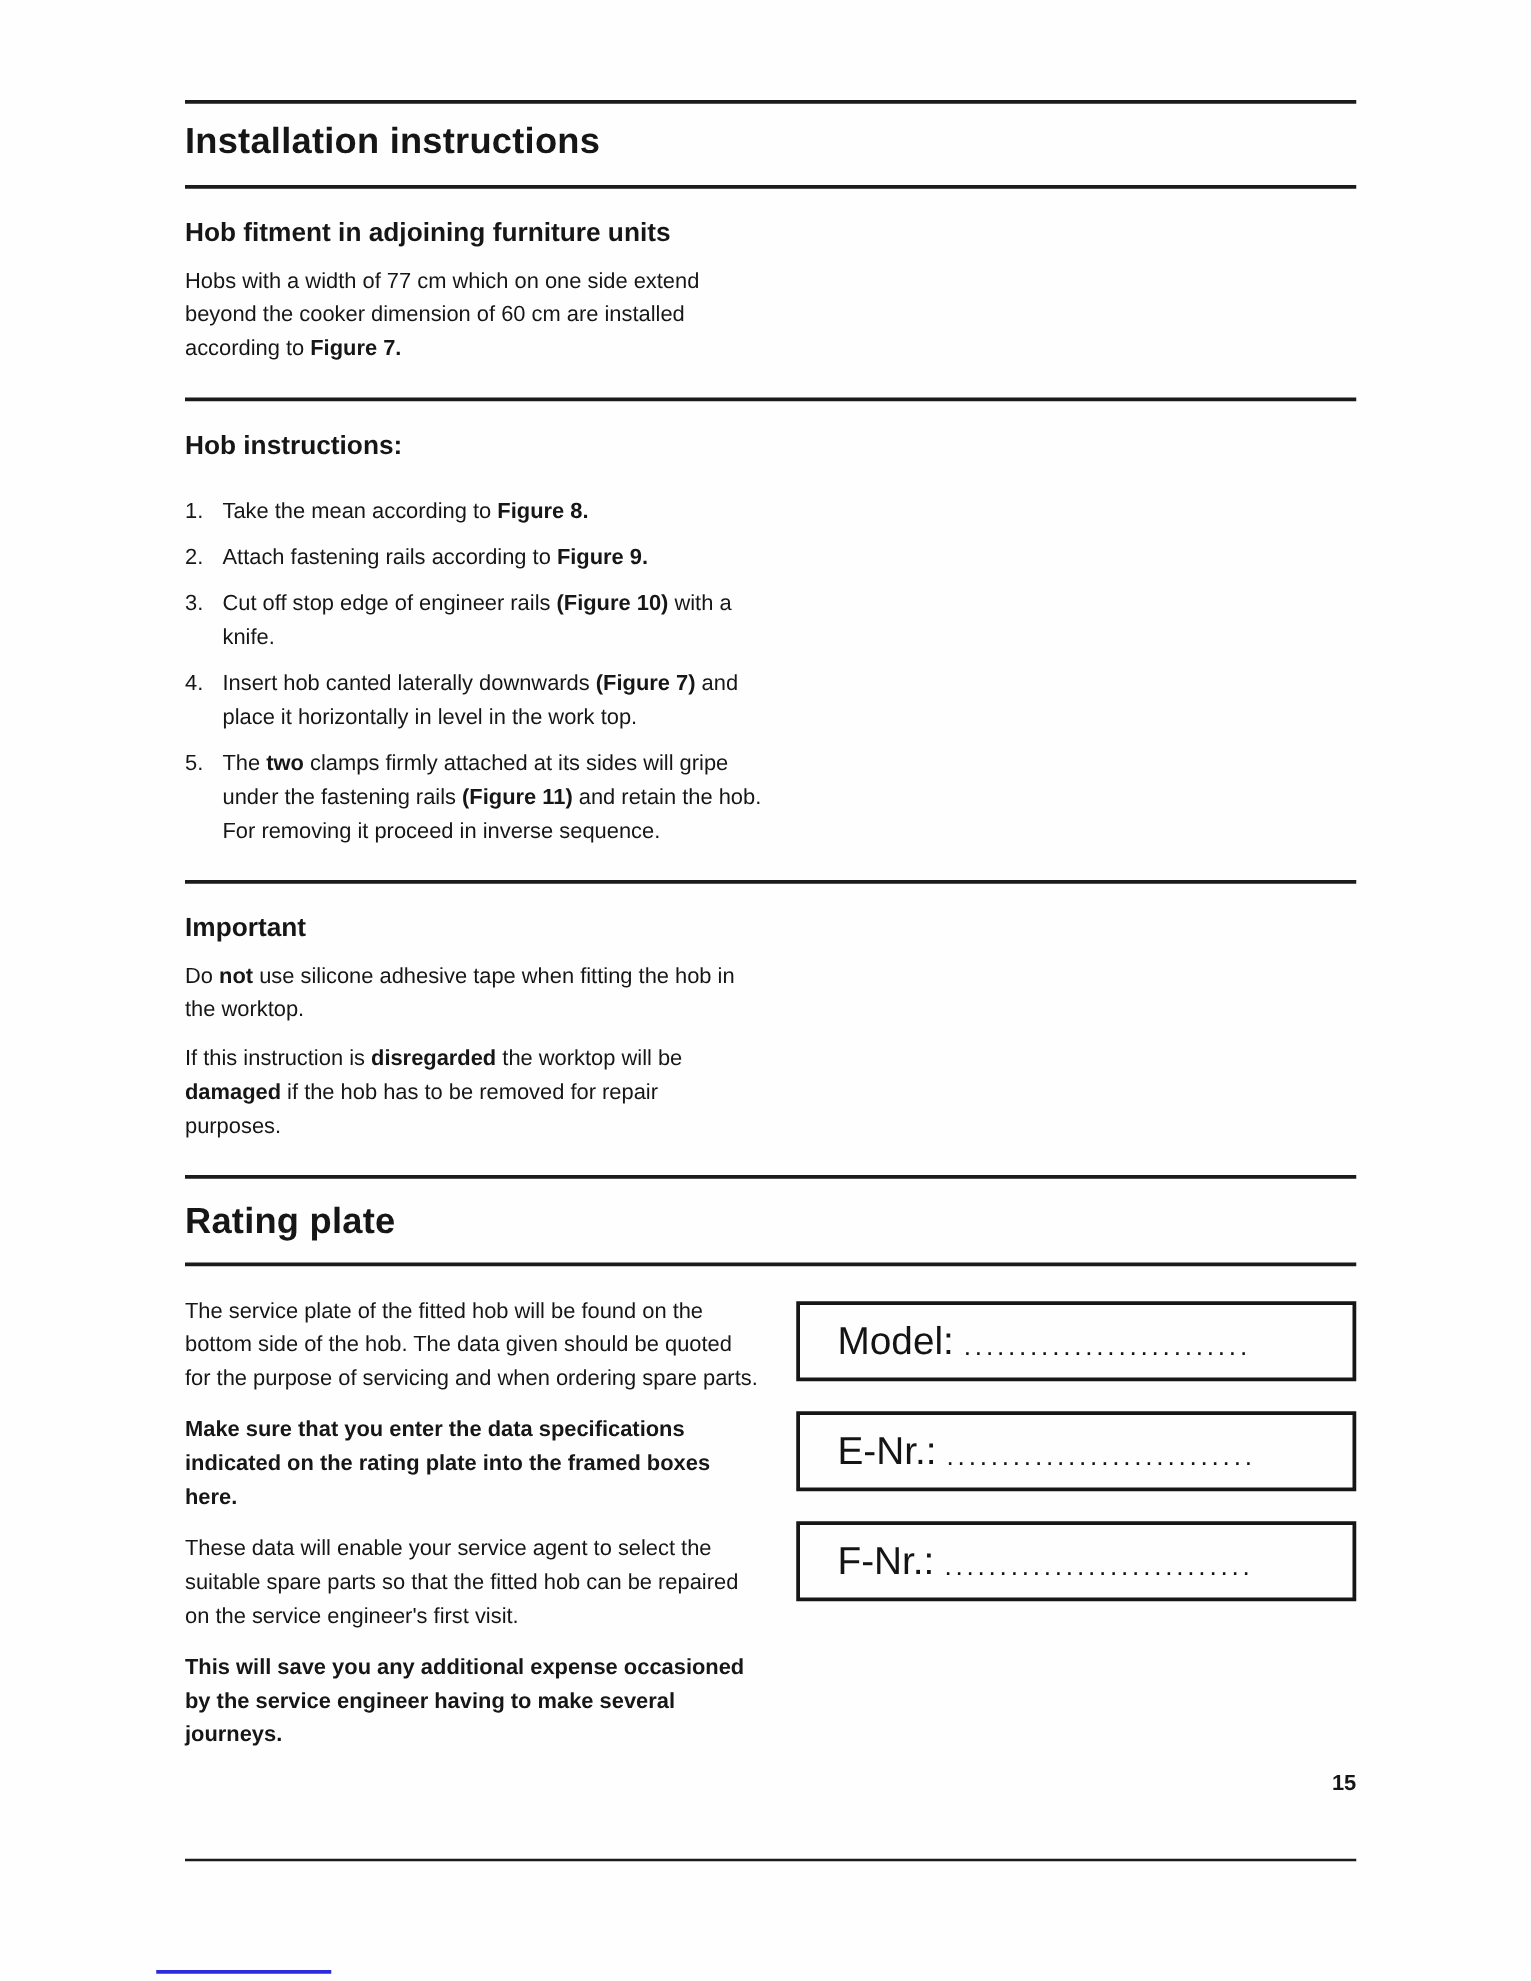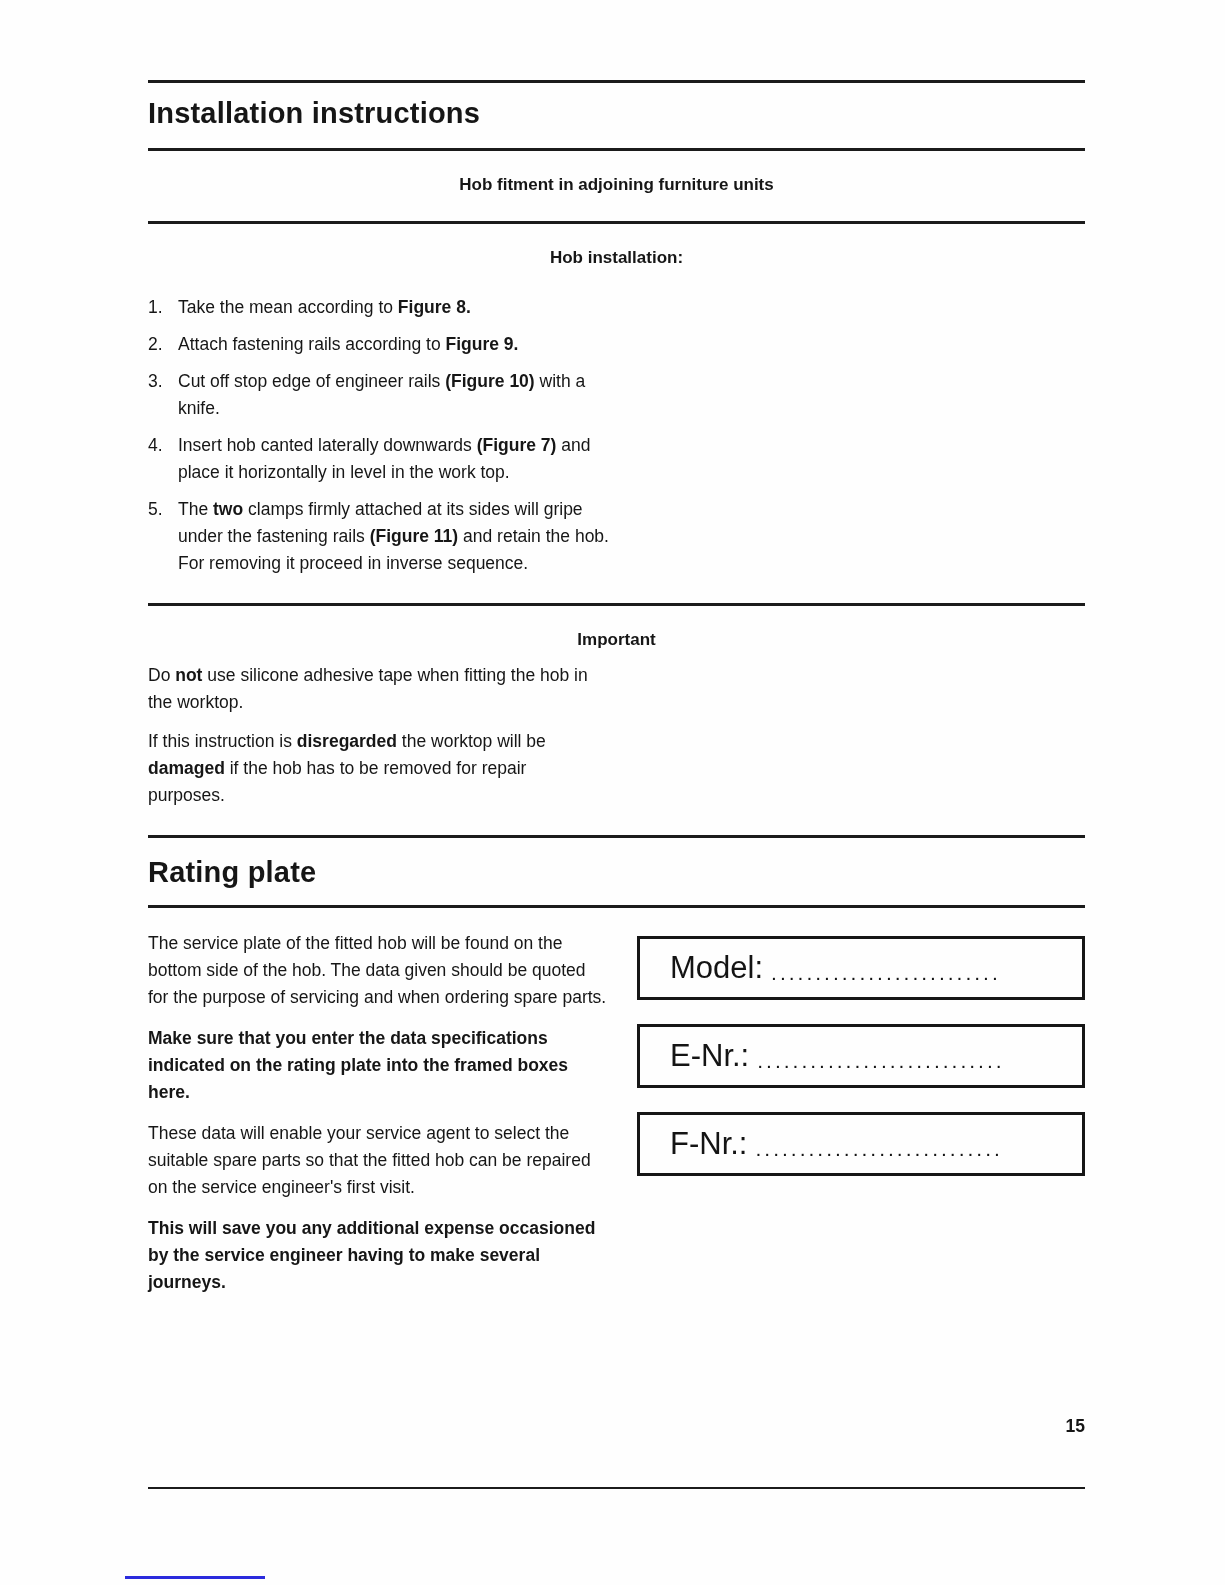--- a/index.html
+++ b/index.html
@@ -9,21 +9,21 @@
     position:relative;
     width:1225px; height:1585px;
     background:#fefefe;
     overflow:hidden;
   }
   .band { padding:0 140px 0 148px; }
   .rule { height:3px; background:#1b1b1b; border:none; }
   .rule-top { margin-top:80px; }
   h1.doc-title { font-size:29px; font-weight:bold; margin-top:14px; letter-spacing:0.2px; }
   .rule-after-title { margin-top:18px; }
-  h3.subhead { font-size:17px; font-weight:bold; margin-top:24px;text-align:center; }
+  h3.subhead { font-size:21px; font-weight:bold; margin-top:24px; }
   p.body-text, .step-text { font-size:17.5px; line-height:27px; }
   p.body-text { width:460px; margin-top:12px; }
   .rule-mid { margin-top:26px; }
   .steps { margin-top:26px; width:470px; }
   .step { display:flex; margin-bottom:10px; }
   .num { width:30px; flex:0 0 30px; font-size:17.5px; line-height:27px; }
   .step-text { flex:1; }
   .b { font-weight:bold; }
   h2.section-title { font-size:29px; font-weight:bold; margin-top:18px; letter-spacing:0.2px; }
   .rule-after-section { margin-top:16px; }
@@ -54,26 +54,27 @@
   <div class="band">
 
     <div class="rule rule-top"></div>
 
     <h1 class="doc-title">Installation instructions</h1>
 
     <div class="rule rule-after-title"></div>
 
     <section>
       <h3 class="subhead">Hob fitment in adjoining furniture units</h3>
+      <p class="body-text"><span>Hobs with a width of 77 cm which on one side extend beyond the cooker dimension of 60 cm are installed according to </span><span class="b">Figure 7.</span></p>
     </section>
 
     <div class="rule rule-mid"></div>
 
     <section>
-      <h3 class="subhead">Hob installation:</h3>
+      <h3 class="subhead">Hob instructions:</h3>
       <div class="steps">
         <div class="step">
           <span class="num">1.</span>
           <span class="step-text"><span>Take the mean according to </span><span class="b">Figure 8.</span></span>
         </div>
         <div class="step">
           <span class="num">2.</span>
           <span class="step-text"><span>Attach fastening rails according to </span><span class="b">Figure 9.</span></span>
         </div>
         <div class="step">

